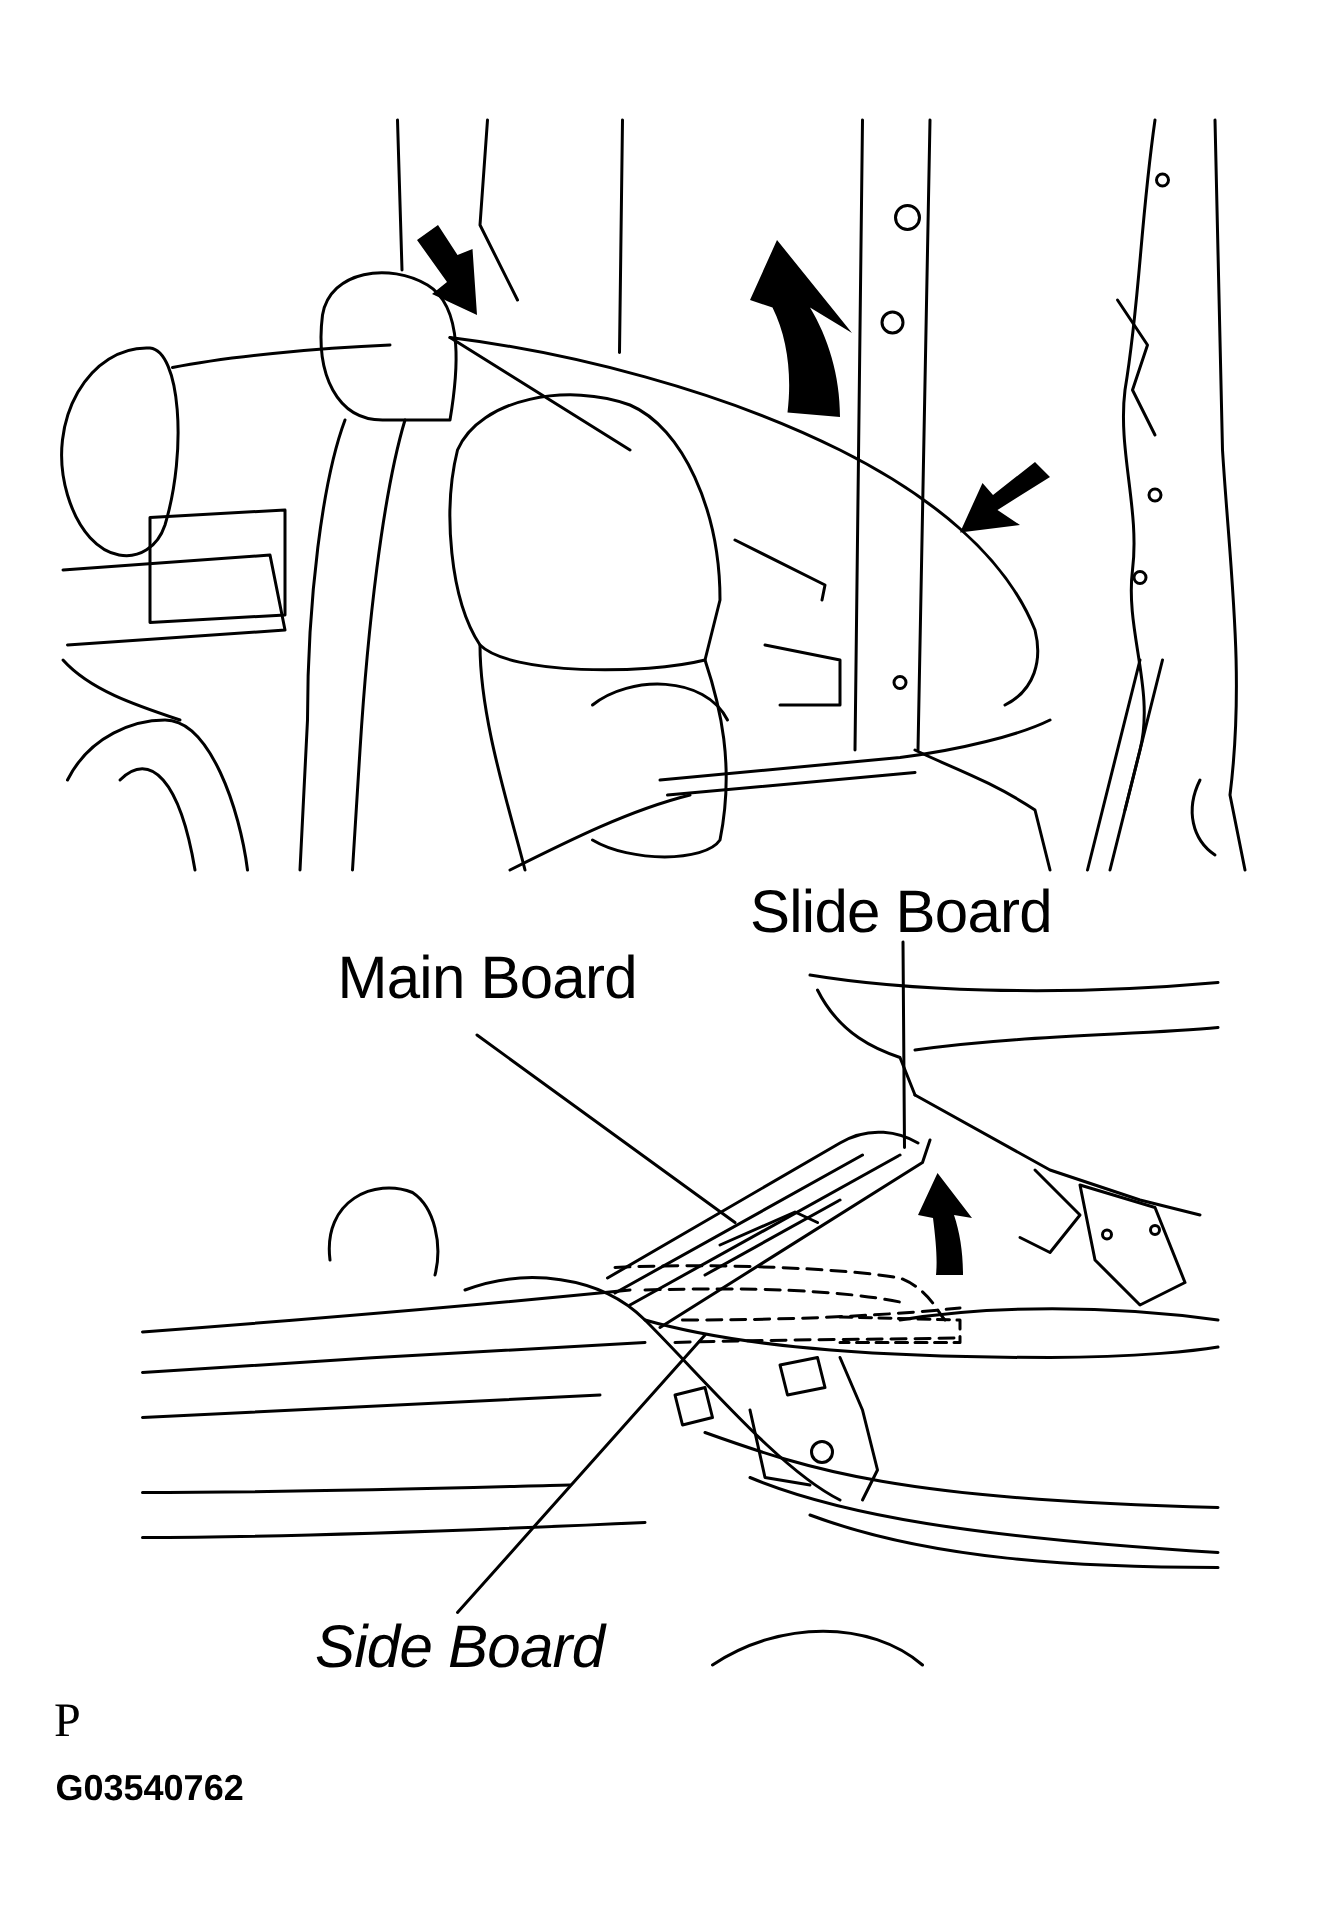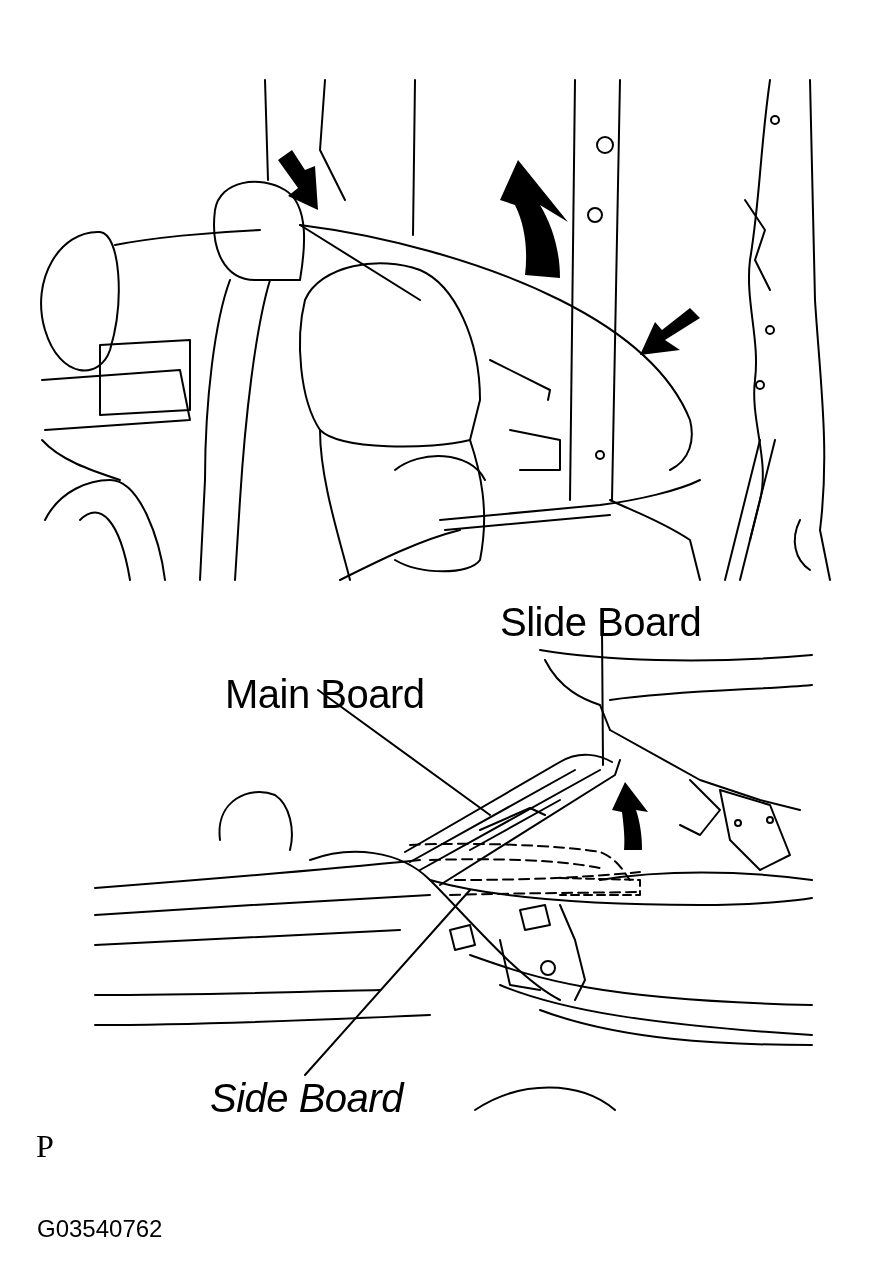--- a/index.html
+++ b/index.html
@@ -126,18 +126,18 @@
     <circle cx="548" cy="968" r="7"></circle>
     <path d="M500 940 L510 985 L540 990"></path>
     <path d="M560 905 L575 940 L585 980 L575 1000"></path>
   </g>
 
   <g fill="#000" stroke="none">
     <path d="M625 782 L612 810 L622 812 C624 828 625 840 624 850 L642 850 C642 835 640 822 636 810 L648 812 Z"></path>
   </g>
 </svg>
 
-<div class="label" style="left:500px; top:588px;margin-top:14px;">Slide Board</div>
-<div class="label" style="left:225px; top:674px;">Main Board</div>
+<div class="label" style="left:500px; top:588px;">Slide Board</div>
+<div class="label" style="left:225px; top:632px;">Main Board</div>
 <div class="label" style="left:210px; top:1078px;font-style:italic;">Side Board</div>
 
 <div class="label" style="left:36px; top:1130px; font-size:32px; font-family:'Liberation Serif', serif;">P</div>
-<div class="code" style="left:37px; top:1217px;">G03540762</div>
+<div class="code" style="left:37px; top:1181px;font-weight:bold;">G03540762</div>
 
 </body></html>

